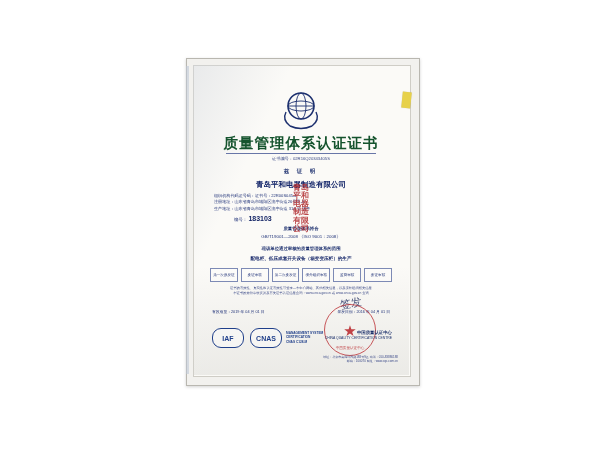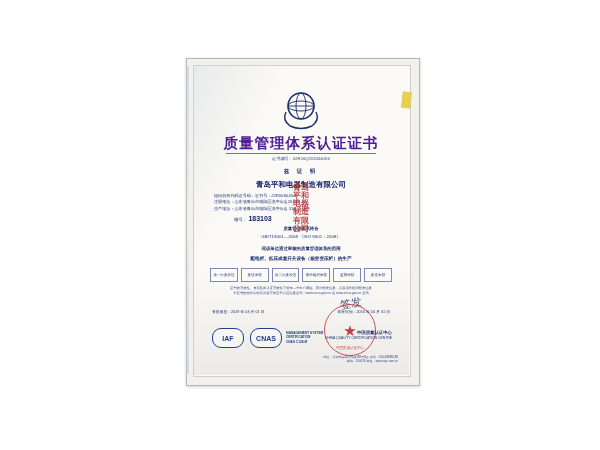--- a/index.html
+++ b/index.html
@@ -87,21 +87,21 @@
 
   .title-main {
     position: absolute;
     left: 0;
     right: 0;
     top: 62px;
     text-align: center;
     font-size: 14.5px;
     font-weight: bold;
     letter-spacing: 1px;
-    color: #4c1d95;
+    color: #14532d;
     white-space: nowrap;
   }
   .title-underline {
     position: absolute;
     left: 26px;
     right: 26px;
     top: 81px;
     height: 1px;
     background: #6876a8;
   }

